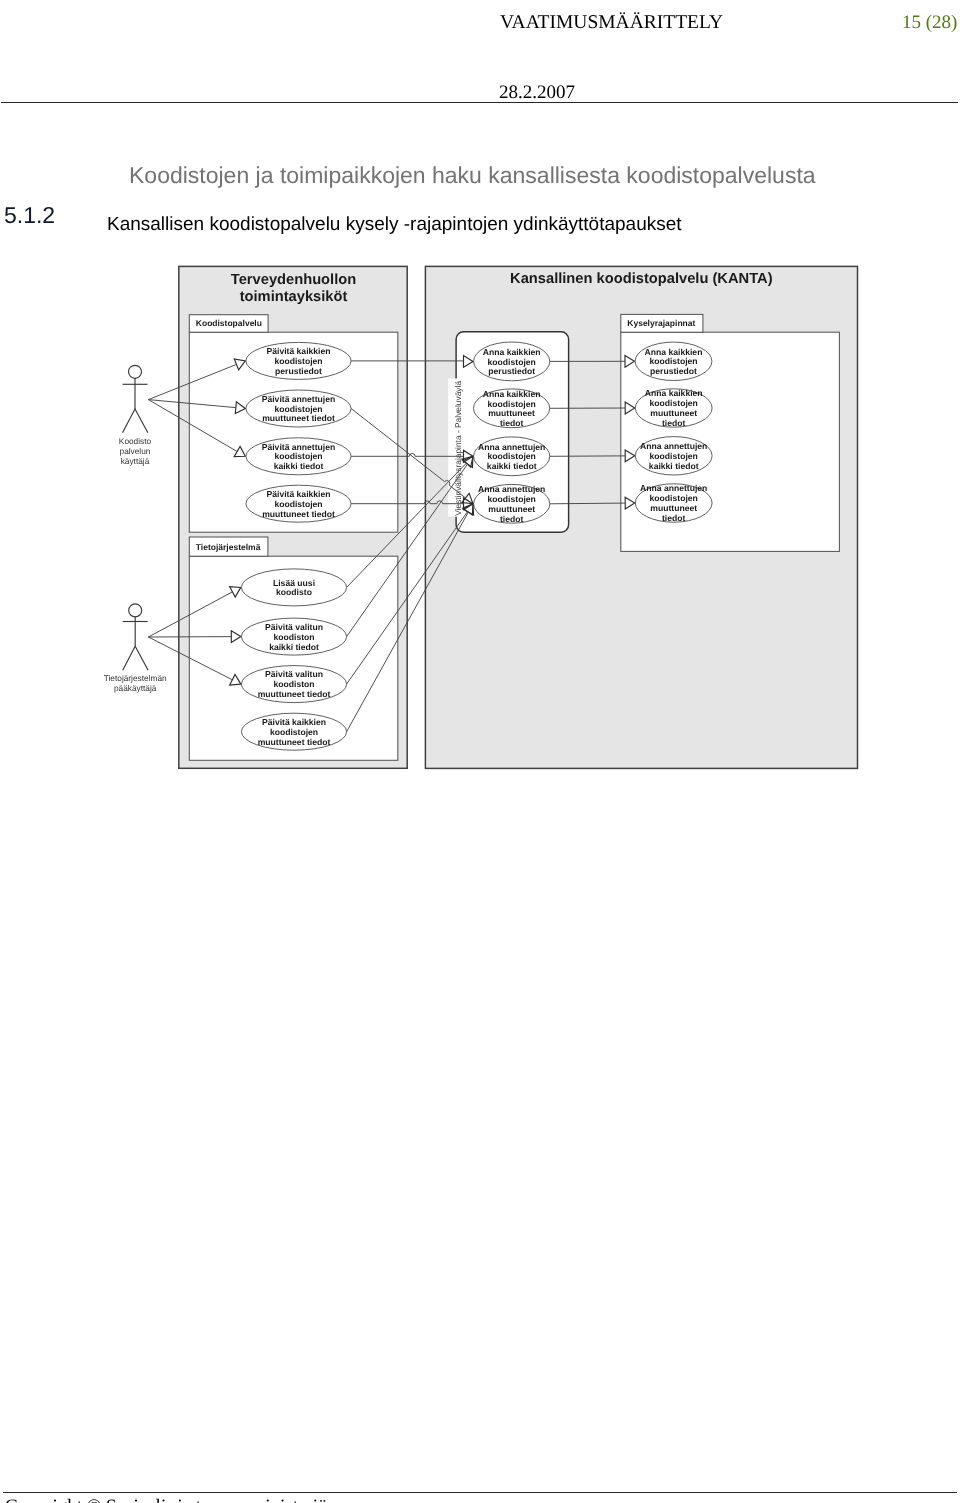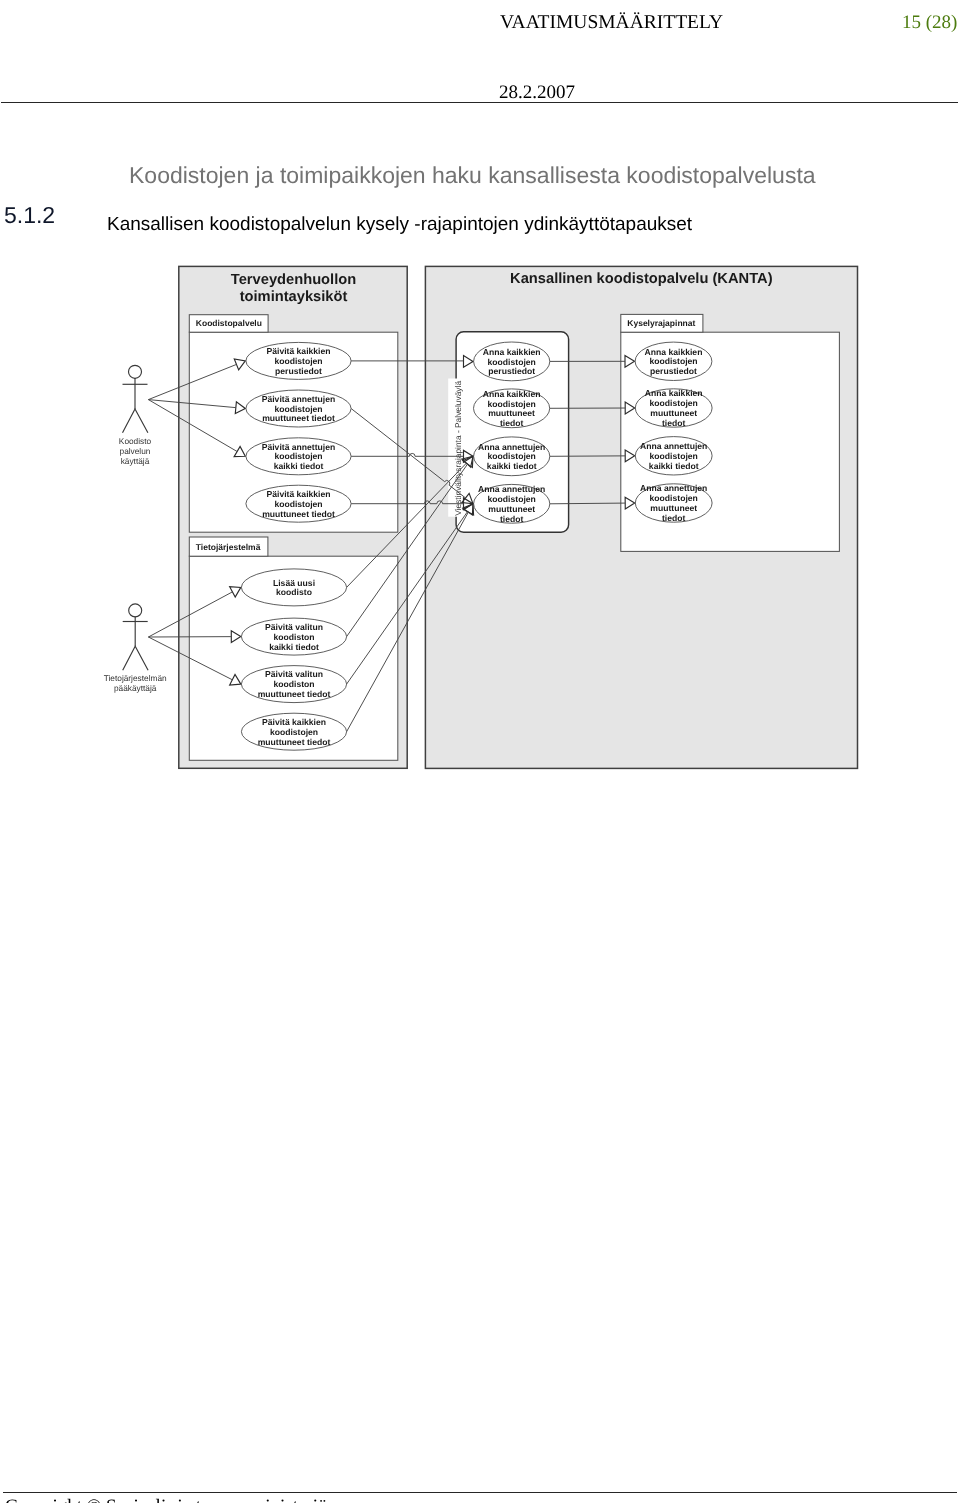--- a/index.html
+++ b/index.html
@@ -30,21 +30,21 @@
 <body>
 
 <div class="page">
   <div class="hdr-title">VAATIMUSMÄÄRITTELY</div>
   <div class="hdr-page">15 (28)</div>
   <div class="hdr-date">28.2.2007</div>
   <div class="rule-top"></div>
 
   <div class="sec-num">5.1.2</div>
   <div class="sec-title">Koodistojen ja toimipaikkojen haku kansallisesta koodistopalvelusta</div>
-  <div class="sub-title">Kansallisen koodistopalvelun kysely -rajapintojen ydinkäyttötapaukset</div>
+  <div class="sub-title">Kansallisen koodistopalvelu kysely -rajapintojen ydinkäyttötapaukset</div>
 
   <svg class="diagram" width="960" height="1503" viewBox="0 0 960 1503">
 <g>
 <rect x="178.8" y="254.4" width="228.4" height="501.9" fill="#e5e5e5" stroke="#3f3f3f" stroke-width="1.5"></rect>
 <text x="293.5" y="272.3" text-anchor="middle" class="pkgttl">Terveydenhuollon</text>
 <text x="293.5" y="289.0" text-anchor="middle" class="pkgttl">toimintayksiköt</text>
 </g>
 <g>
 <rect x="425.4" y="254.4" width="432.1" height="502.0" fill="#e5e5e5" stroke="#3f3f3f" stroke-width="1.5"></rect>
 <text x="641.3" y="270.5" text-anchor="middle" class="pkgttl">Kansallinen koodistopalvelu (KANTA)</text>

